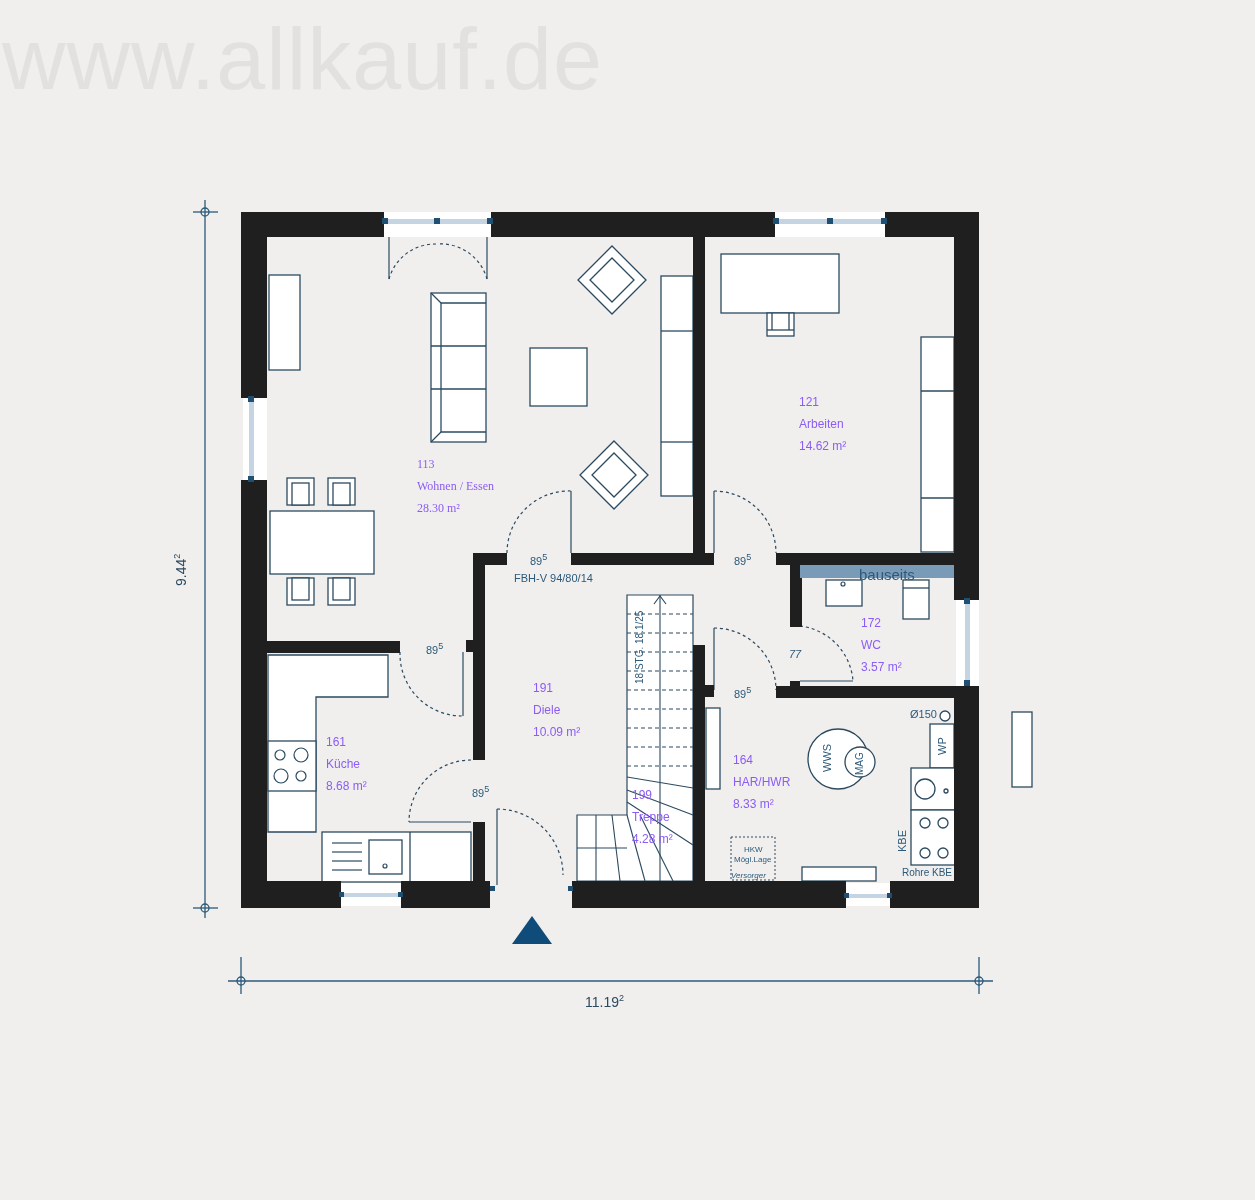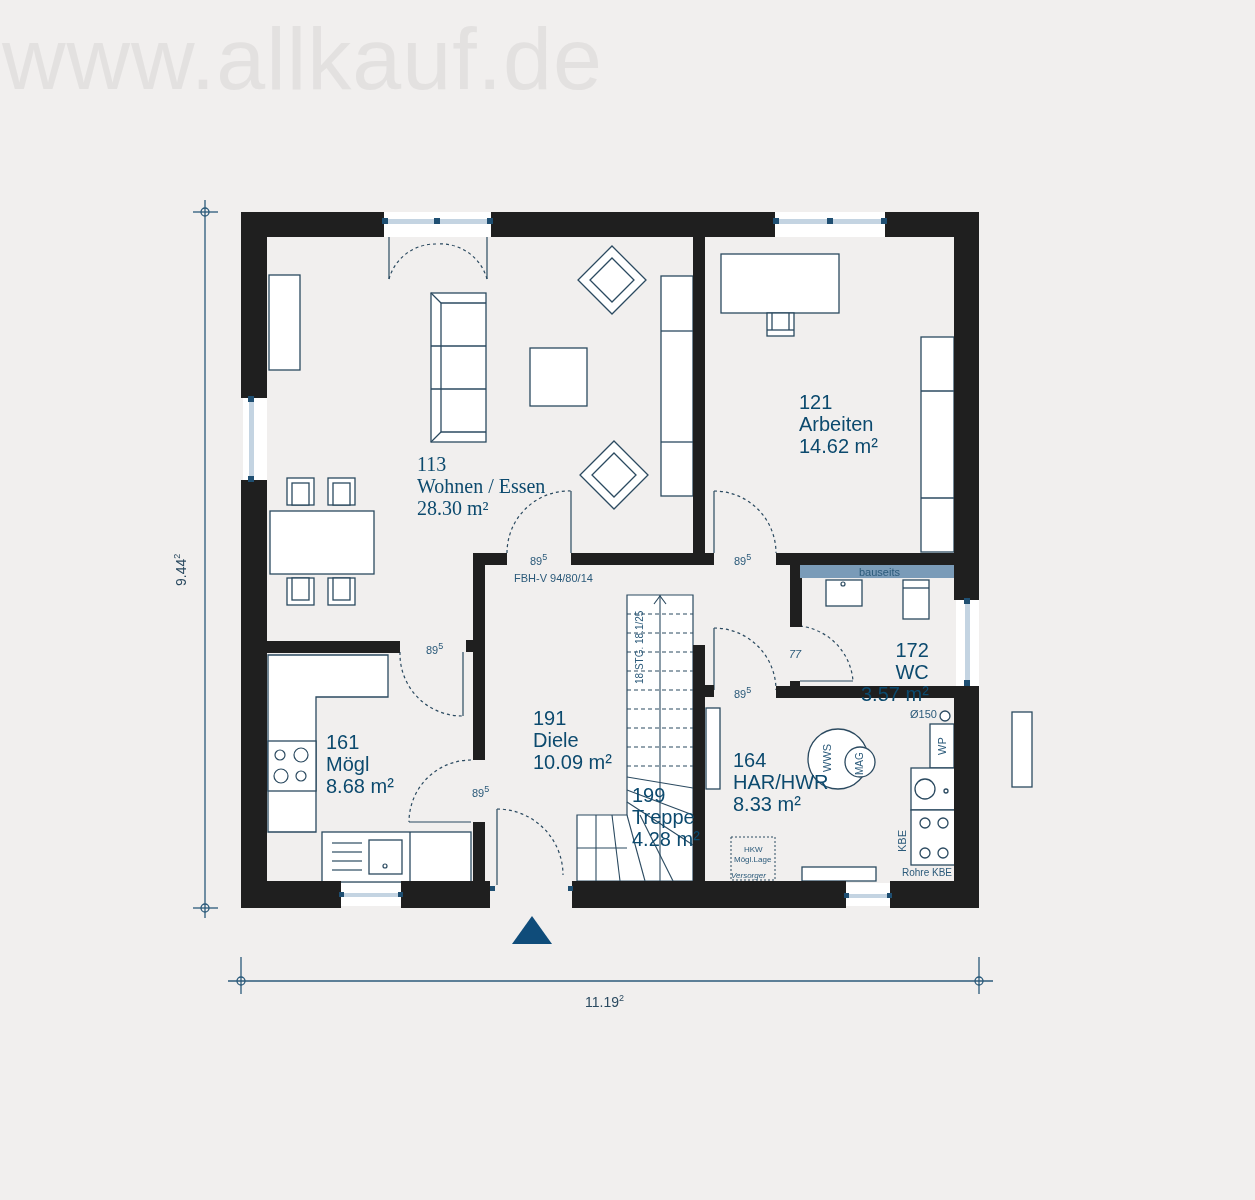--- a/index.html
+++ b/index.html
@@ -12,22 +12,22 @@
   }
   .watermark {
     position: absolute; left: 2px; top: 8px;
     font-size: 88px; color: #e3e1e0;
     letter-spacing: 1px; white-space: nowrap;
     font-family: "Liberation Sans", sans-serif;
   }
   svg.plan { position: absolute; left: 0; top: 0; }
   .lbl {
     position: absolute;
-    color: #0c4a6e;
-    font-size: 20px;
+    color: #8b5cf6;
+    font-size: 12px;
     line-height: 22px;
     white-space: nowrap;
     font-family: "Liberation Sans", sans-serif;
   }
   .small {
     position: absolute;
     color: #2b5a7a;
     font-size: 11px;
     white-space: nowrap;
     font-family: "Liberation Sans", sans-serif;
@@ -296,54 +296,54 @@
   <div>Wohnen / Essen</div>
   <div>28.30 m²</div>
 </div>
 <div class="lbl" style="left:799px; top:391px;">
   <div>121</div>
   <div>Arbeiten</div>
   <div>14.62 m²</div>
 </div>
 <div class="lbl" style="left:326px; top:731px;">
   <div>161</div>
-  <div>Mögl</div>
+  <div>Küche</div>
   <div>8.68 m²</div>
 </div>
-<div class="lbl" style="left:533px; top:707px;">
+<div class="lbl" style="left:533px; top:677px;">
   <div>191</div>
   <div>Diele</div>
   <div>10.09 m²</div>
 </div>
 <div class="lbl" style="left:632px; top:784px;">
   <div>199</div>
   <div>Treppe</div>
   <div>4.28 m²</div>
 </div>
-<div class="lbl" style="left:861px; top:639px;text-align:right;">
+<div class="lbl" style="left:861px; top:612px;">
   <div>172</div>
   <div>WC</div>
   <div>3.57 m²</div>
 </div>
 <div class="lbl" style="left:733px; top:749px;">
   <div>164</div>
   <div>HAR/HWR</div>
   <div>8.33 m²</div>
 </div>
 
 <div class="small" style="left:530px; top:552px;"><span>89</span><sup>5</sup></div>
 <div class="small" style="left:514px; top:572px;">FBH-V 94/80/14</div>
 <div class="small" style="left:734px; top:552px;"><span>89</span><sup>5</sup></div>
 <div class="small" style="left:426px; top:641px;"><span>89</span><sup>5</sup></div>
 <div class="small" style="left:472px; top:784px;"><span>89</span><sup>5</sup></div>
 <div class="small" style="left:734px; top:685px;"><span>89</span><sup>5</sup></div>
 <div class="small" style="left:789px; top:648px;font-style:italic;">77</div>
 
 <div class="small" style="left:634px; top:684px; transform:rotate(-90deg); transform-origin:left top; font-size:10px;">18 STG. 18.1/25</div>
-<div class="tiny" style="left:859px; top:566px; font-size:11px;">bauseits</div>
+<div class="tiny" style="left:859px; top:566px; font-size:15px;">bauseits</div>
 <div class="small" style="left:821px; top:772px; transform:rotate(-90deg); transform-origin:left top;">WWS</div>
 <div class="small" style="left:854px; top:775px; transform:rotate(-90deg); transform-origin:left top; font-size:10px;">MAG</div>
 <div class="small" style="left:936px; top:755px; transform:rotate(-90deg); transform-origin:left top;">WP</div>
 <div class="small" style="left:896px; top:852px; transform:rotate(-90deg); transform-origin:left top;">KBE</div>
 <div class="small" style="left:902px; top:867px; font-size:10px;">Rohre KBE</div>
 <div class="small" style="left:910px; top:708px;">Ø150</div>
 <div class="tiny" style="left:744px; top:845px;text-align:center;">HKW</div>
 <div class="tiny" style="left:734px; top:855px;">Mögl.Lage</div>
 <div class="tiny" style="left:731px; top:871px;font-style:italic;">Versorger</div>
 

